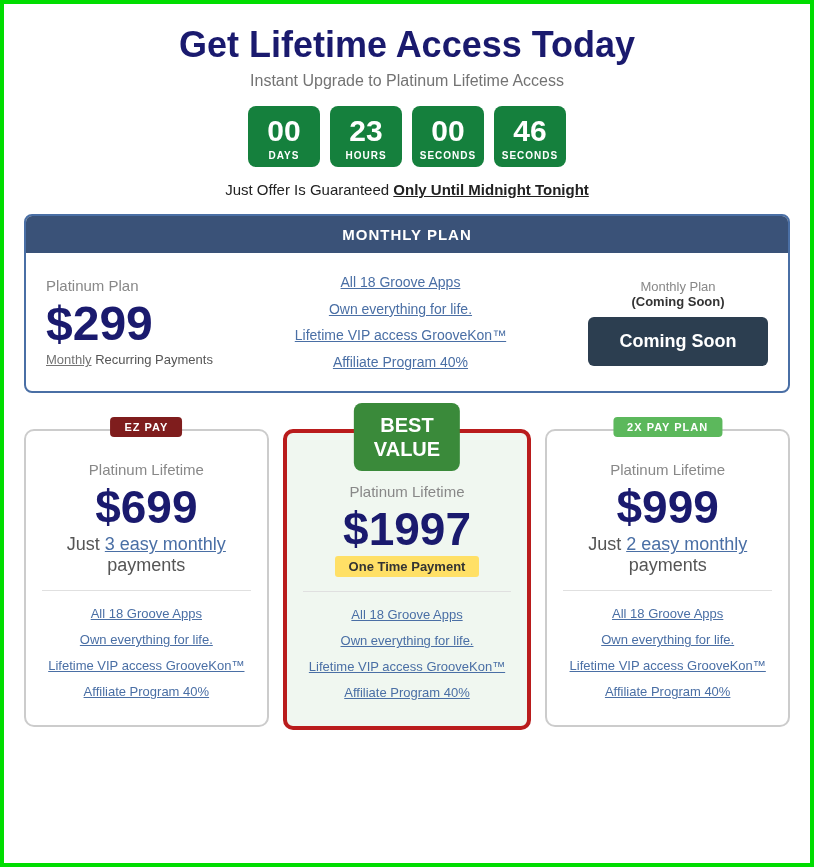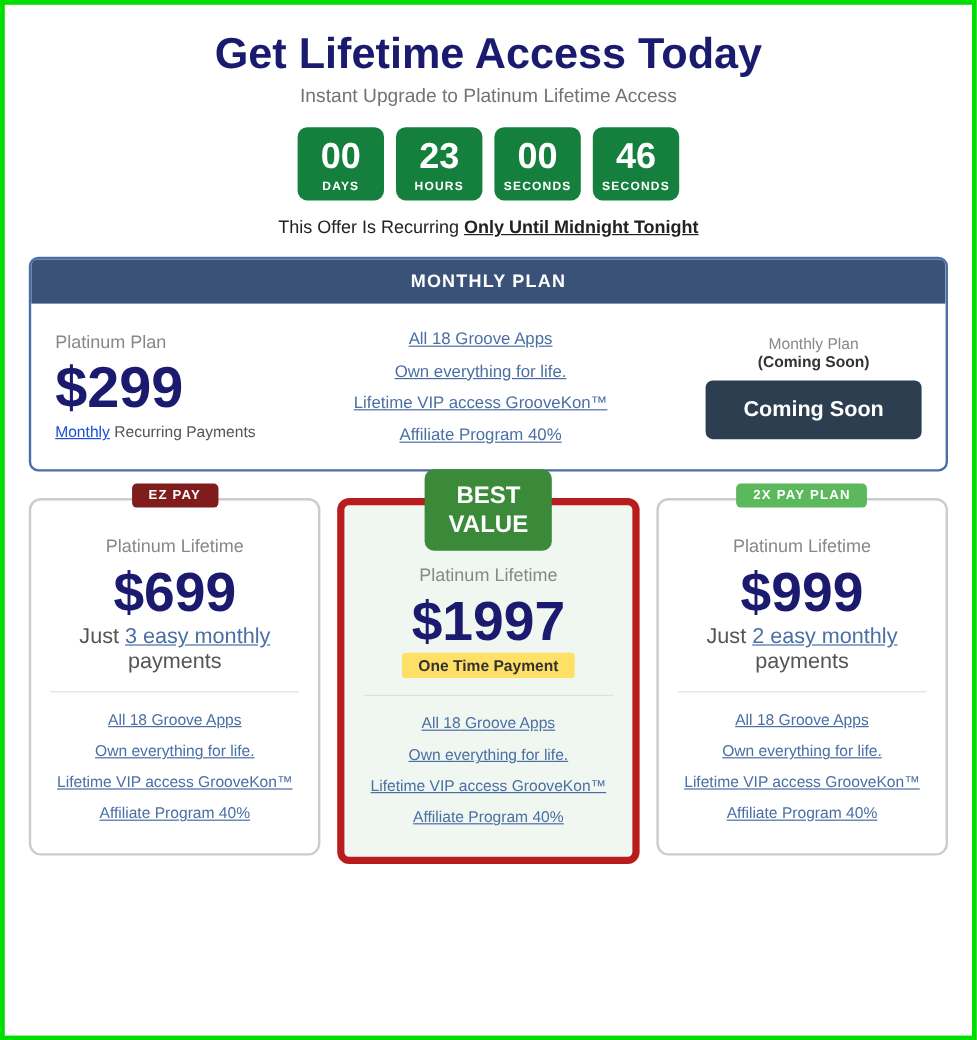--- a/index.html
+++ b/index.html
@@ -72,21 +72,21 @@
     }
     .offer-text u {
       font-weight: bold;
     }
 
     
     .monthly-card {
       border: 2px solid #4a6fa5;
       border-radius: 8px;
       overflow: hidden;
-      margin-bottom: 22px;
+      margin-bottom: 36px;
     }
     .monthly-card-header {
       background: #3a5278;
       color: white;
       text-align: center;
       padding: 10px;
       font-size: 15px;
       font-weight: bold;
       letter-spacing: 1px;
     }
@@ -109,21 +109,21 @@
       font-weight: 900;
       color: #1a1a6e;
       line-height: 1;
     }
     .monthly-recurring {
       font-size: 13px;
       color: #555;
       margin-top: 4px;
     }
     .monthly-recurring a {
-      color: #1d4ed8;
+      color: #737373;
       text-decoration: underline;
     }
 
     .monthly-features {
       flex: 1;
       text-align: center;
       font-size: 14px;
       line-height: 1.9;
     }
     .monthly-features a {
@@ -169,21 +169,21 @@
       flex: 1;
       border: 2px solid #ccc;
       border-radius: 10px;
       overflow: visible;
       position: relative;
       padding: 0;
       background: #fff;
     }
 
     .plan-card.best-value {
-      border: 6px solid #b91c1c;
+      border: 4px solid #b91c1c;
       background: #f0f7f0;
     }
 
     .plan-badge {
       position: absolute;
       top: -14px;
       left: 50%;
       transform: translateX(-50%);
       background: #5cb85c;
       color: white;
@@ -295,21 +295,21 @@
       <span class="countdown-number">00</span>
       <span class="countdown-label">SECONDS</span>
     </div>
     <div class="countdown-block">
       <span class="countdown-number">46</span>
       <span class="countdown-label">SECONDS</span>
     </div>
   </div>
 
   <p class="offer-text">
-    <span>This Offer Is Recurring </span><u>Only Until Midnight Tonight</u>
+    <span>Just Offer Is Guaranteed </span><u>Only Until Midnight Tonight</u>
   </p>
 
   <div class="monthly-card">
     <div class="monthly-card-header">MONTHLY PLAN</div>
     <div class="monthly-card-body">
       <div class="monthly-plan-left">
         <div class="monthly-plan-name">Platinum Plan</div>
         <div class="monthly-price">$299</div>
         <div class="monthly-recurring">
           <a>Monthly</a>

